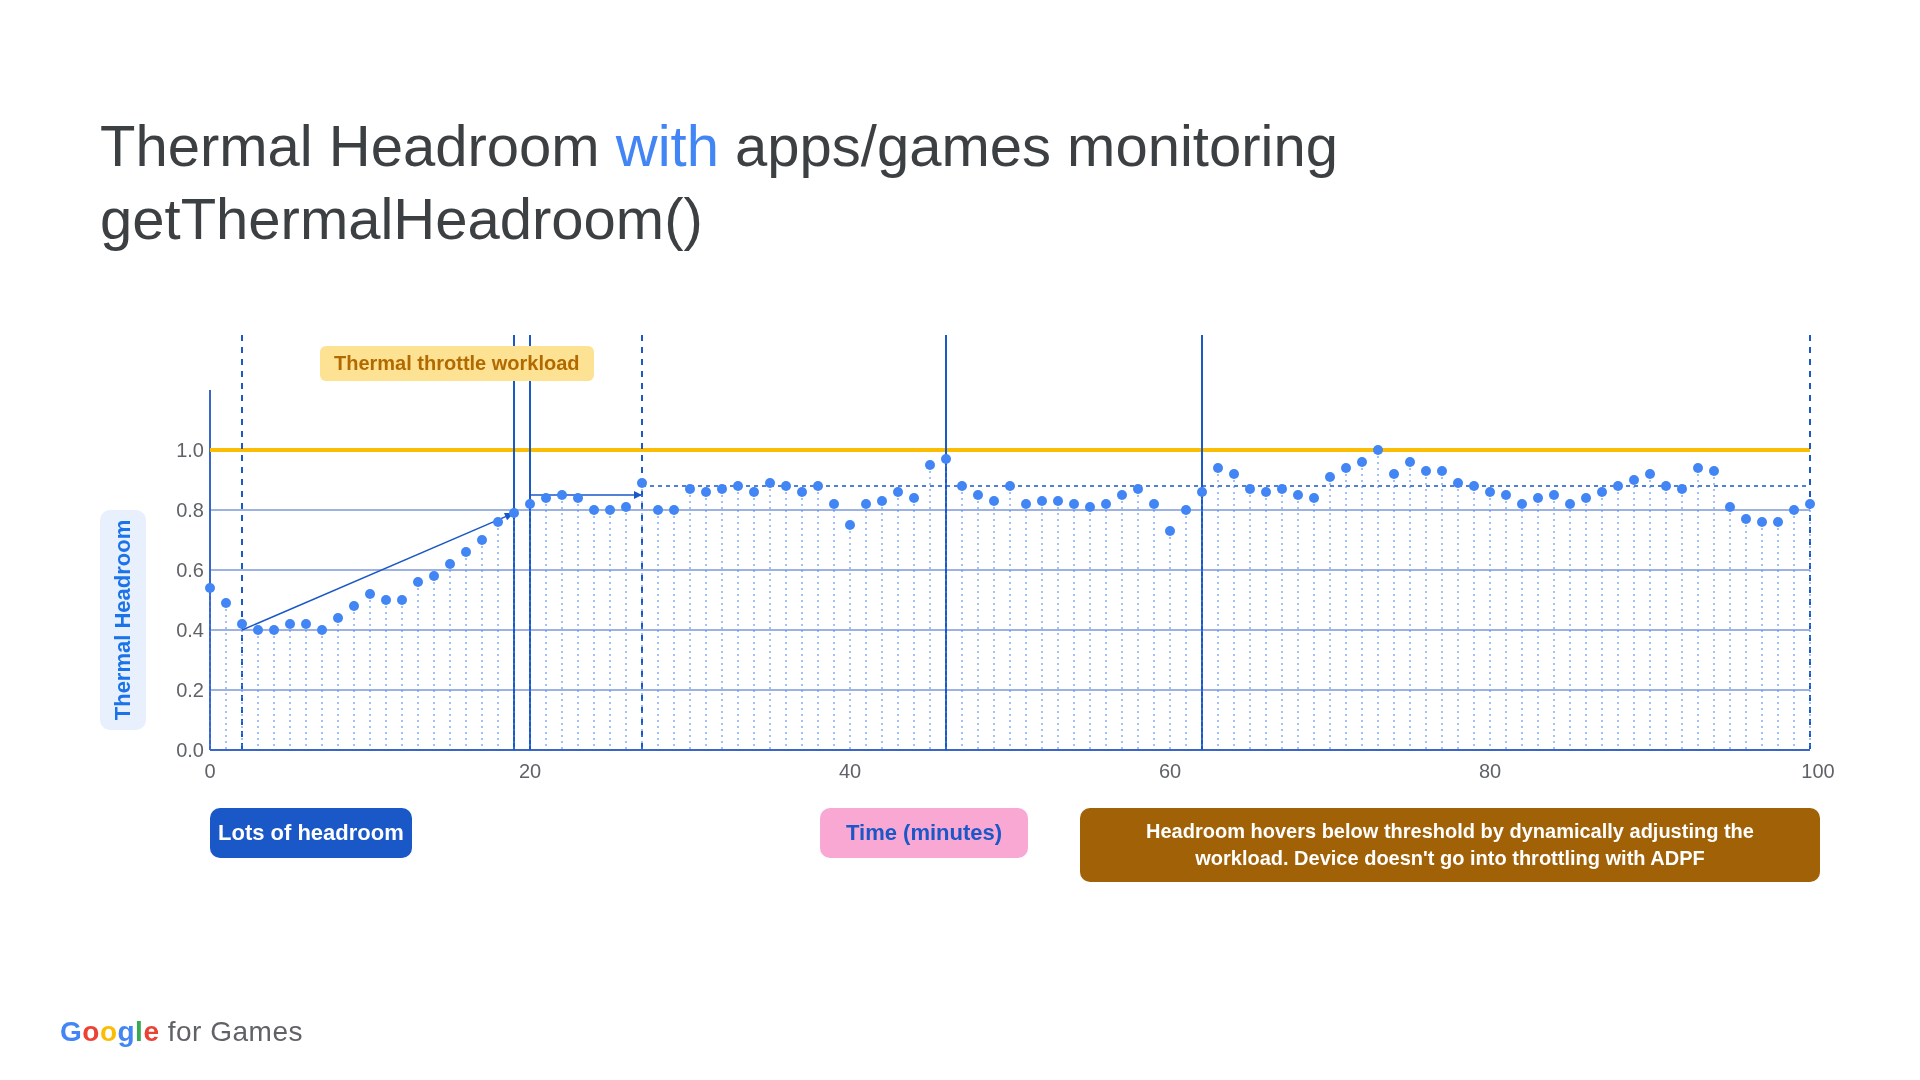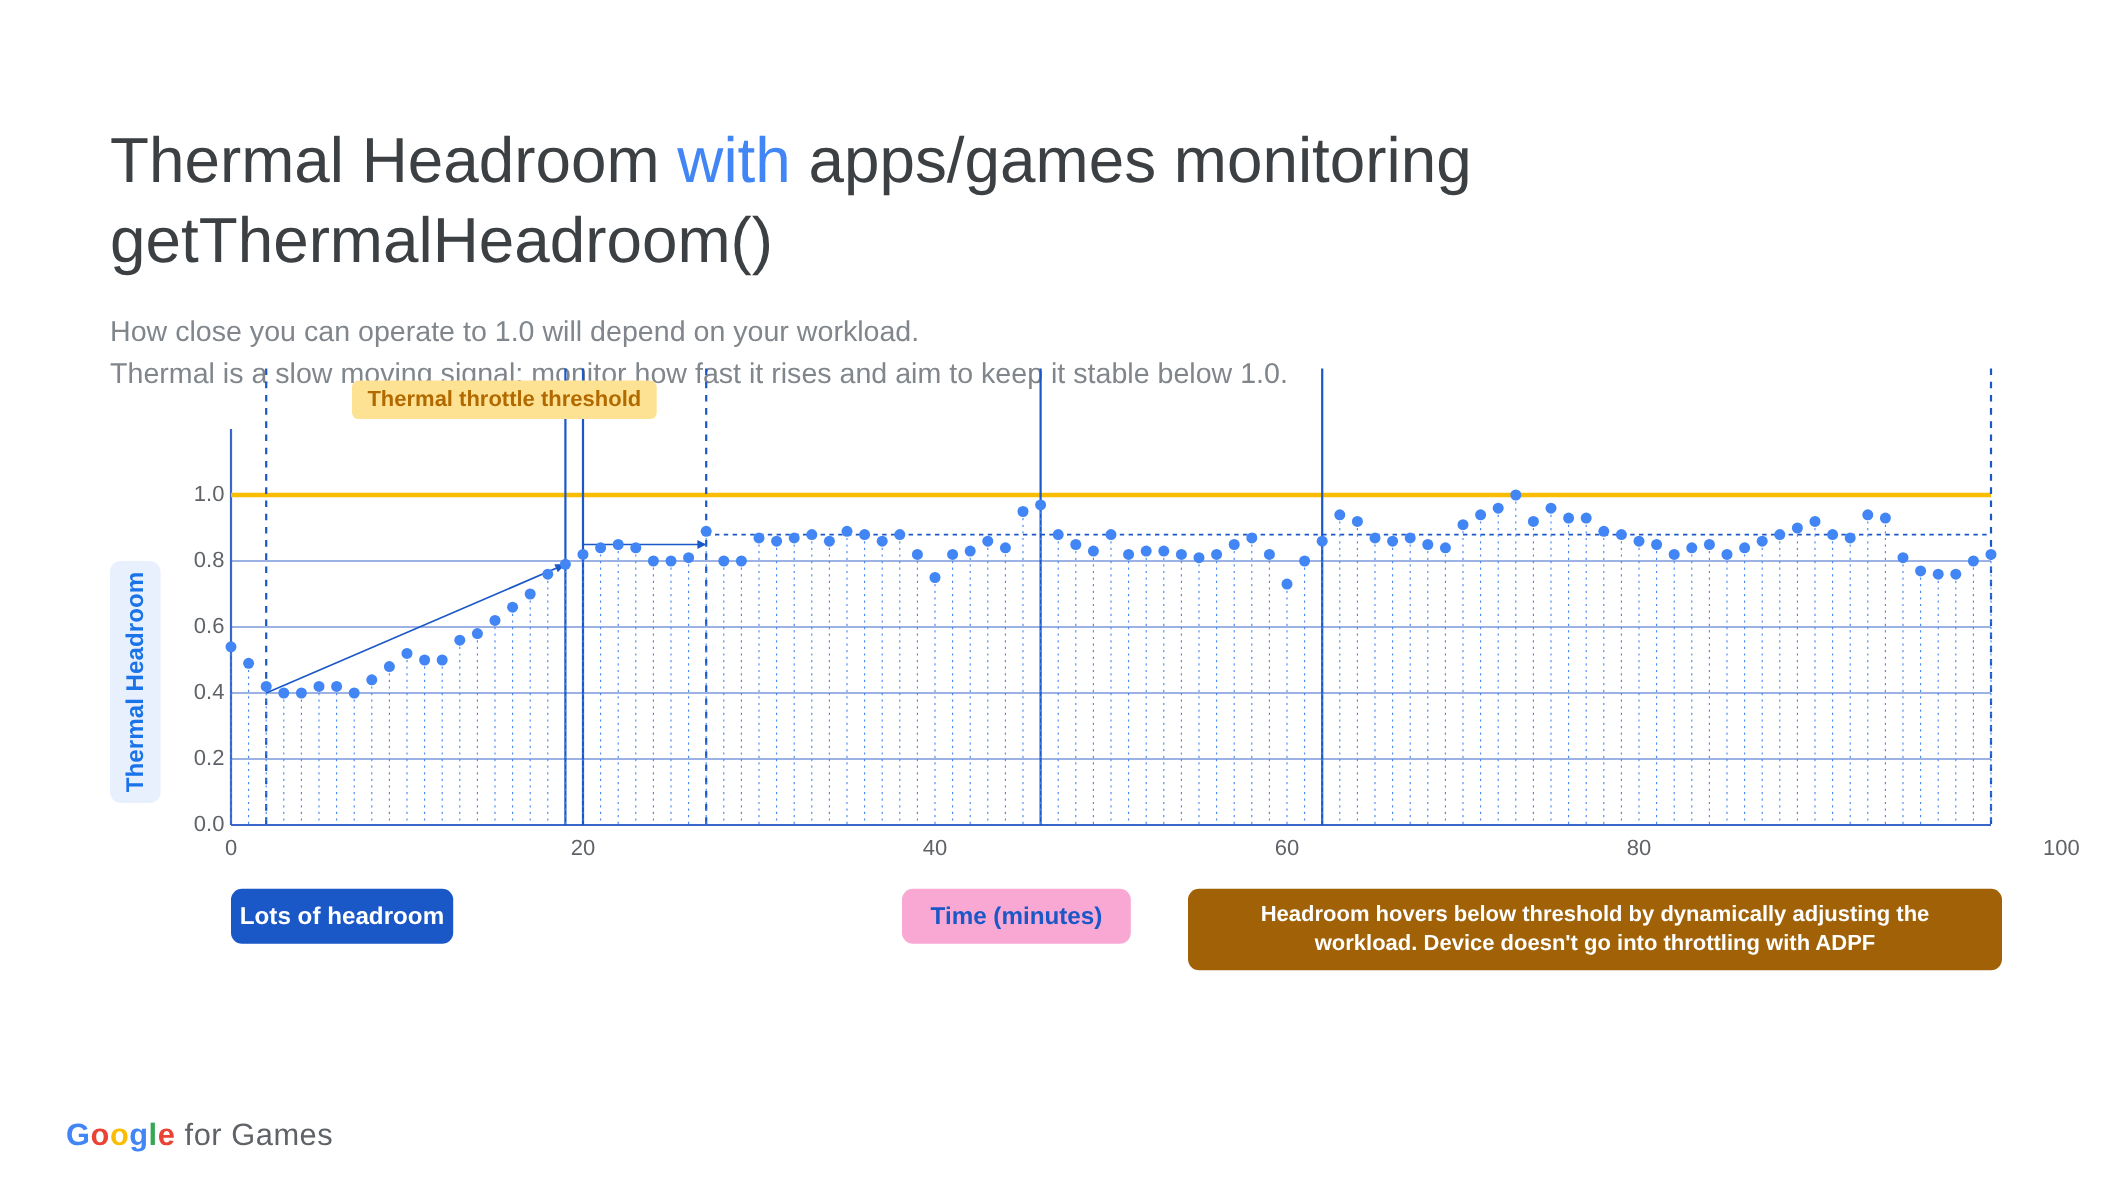--- a/index.html
+++ b/index.html
@@ -28,42 +28,38 @@
 </style>
 </head>
 <body>
 
 <div class="slide">
 
   <h1 class="title">
     <span>Thermal Headroom </span><span class="accent">with</span><span> apps/games monitoring getThermalHeadroom()</span>
   </h1>
 
-  <p class="subtitle">
-    <span>How close you can operate to 1.0 will depend on your workload.</span><br>
-    <span>Thermal is a slow moving signal; monitor how fast it rises and aim to keep it stable below 1.0.</span>
-  </p>
 
   <div class="chart-wrap">
 
     <div class="y-label-box">
       <div class="y-label">Thermal Headroom</div>
     </div>
 
     <div class="y-ticks">
         <div class="y-tick" style="top: 360px;">0.0</div>
         <div class="y-tick" style="top: 300px; text-align: center;">0.2</div>
         <div class="y-tick" style="top: 240px;">0.4</div>
         <div class="y-tick" style="top: 180px;">0.6</div>
         <div class="y-tick" style="top: 120px;">0.8</div>
         <div class="y-tick" style="top: 60px;">1.0</div>
       </div>
 
     <div class="plot">
-      <div class="threshold-label" style="left:110px; top:-44px;">Thermal throttle threshold</div>
+      <div class="threshold-label" style="left:110px; top:-44px;">Thermal throttle workload</div>
       <svg id="plot-svg" viewBox="0 0 1600 360">
           <line x1="0" y1="360" x2="1600" y2="360" stroke="#3b66c9" stroke-width="1"></line>
           <line x1="0" y1="300" x2="1600" y2="300" stroke="#3b66c9" stroke-width="1"></line>
           <line x1="0" y1="240" x2="1600" y2="240" stroke="#3b66c9" stroke-width="1"></line>
           <line x1="0" y1="180" x2="1600" y2="180" stroke="#3b66c9" stroke-width="1"></line>
           <line x1="0" y1="119.99999999999997" x2="1600" y2="119.99999999999997" stroke="#3b66c9" stroke-width="1"></line>
           <line x1="0" y1="60" x2="1600" y2="60" stroke="#3b66c9" stroke-width="1"></line>
           <line x1="0" y1="360" x2="1600" y2="360" stroke="#3b66c9" stroke-width="2"></line>
           <line x1="0" y1="0" x2="0" y2="360" stroke="#3b66c9" stroke-width="2"></line>
           <line x1="0" y1="60" x2="1600" y2="60" stroke="#fbbc04" stroke-width="4"></line>
@@ -283,21 +279,21 @@
           <circle cx="1600" cy="114" r="5" fill="#4285f4"></circle>
         </svg>
     </div>
 
     <div class="x-ticks">
         <div class="x-tick" style="left: 0px;">0</div>
         <div class="x-tick" style="left: 320px;">20</div>
         <div class="x-tick" style="left: 640px;">40</div>
         <div class="x-tick" style="left: 960px;">60</div>
         <div class="x-tick" style="left: 1280px;">80</div>
-        <div class="x-tick" style="left: 1664px;">100</div>
+        <div class="x-tick" style="left: 1608px;">100</div>
       </div>
 
     <div class="callouts">
       <div class="callout-a">Lots of headroom</div>
       <div class="callout-b">Time (minutes)</div>
       <div class="callout-c">Headroom hovers below threshold by dynamically adjusting the workload. Device doesn't go into throttling with ADPF</div>
     </div>
   </div>
 
   <div class="logo">

